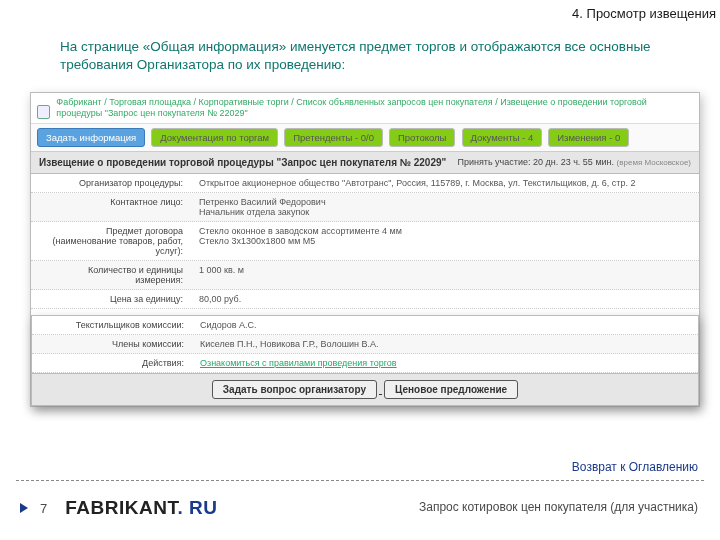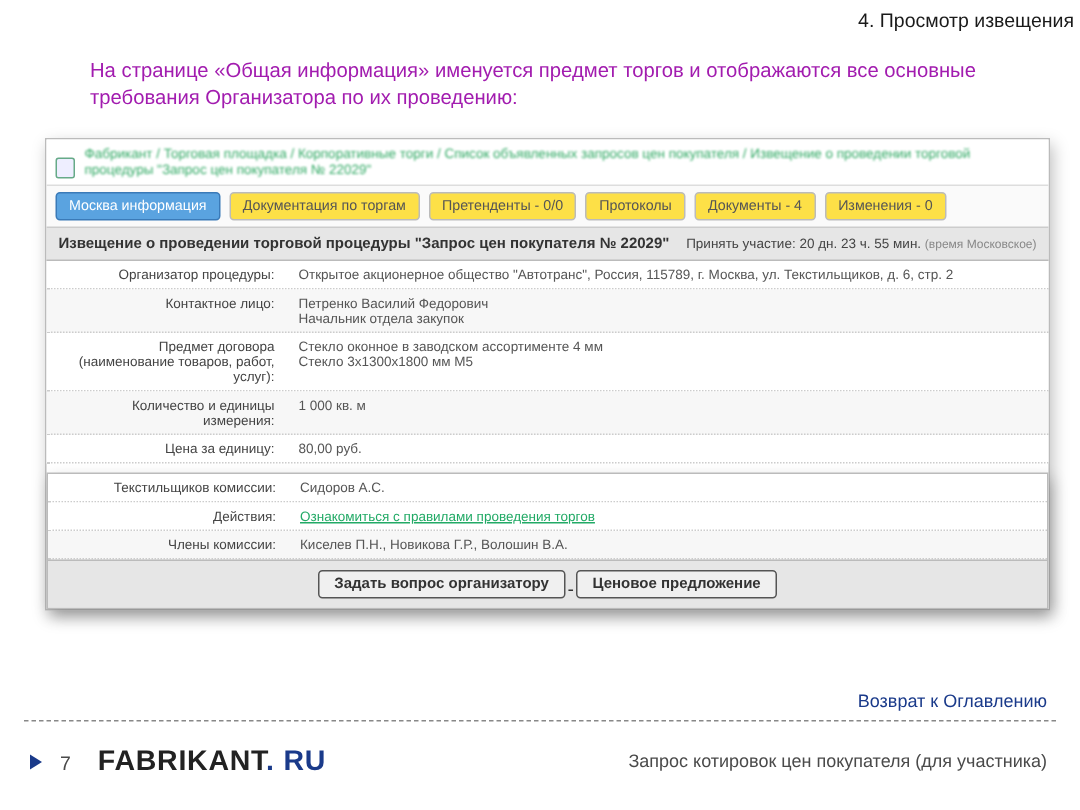--- a/index.html
+++ b/index.html
@@ -1,24 +1,24 @@
 <!DOCTYPE html>
 <html><head>
 <meta charset="utf-8">
 <style>
   * { box-sizing: border-box; margin: 0; padding: 0; }
   body { font-family: Arial, sans-serif; font-size: 11px; color: #333; width: 720px; height: 540px; position: relative; background: #fff; }
   .header-title { position: absolute; top: 6px; right: 4px; font-size: 13px; color: #1a1a1a; }
-  .intro { position: absolute; top: 38px; left: 60px; right: 18px; font-size: 13.5px; line-height: 1.35; color: #a21caf; }
+  .intro { position: absolute; top: 38px; left: 60px; right: 18px; font-size: 13.5px; line-height: 1.35; color: #0f766e; }
   .screenshot-box { position: absolute; top: 92px; left: 30px; right: 20px; border: 1px solid #bbb; background: #fff; box-shadow: 2px 4px 10px rgba(0,0,0,0.25); }
   .breadcrumb-row { display: flex; align-items: flex-end; background: #fff; padding: 4px 6px; border-bottom: 1px solid #ddd; }
   .bc-icon { width: 16px; height: 14px; border: 1px solid #6a8; background: #eef; margin-right: 6px; border-radius: 2px; }
   .breadcrumb-text { font-size: 9px; color: #3a6; filter: blur(0.7px); line-height: 1.2; }
   .tabs-row { background: #fafafa; padding: 4px 6px; border-bottom: 1px solid #ccc; }
-  .tab { display: inline-block; padding: 3px 8px; font-size: 9.5px; border: 1px solid #bbb; border-radius: 3px; background: #fde047; margin-right: 3px; color: #555; }
+  .tab { display: inline-block; padding: 3px 8px; font-size: 9.5px; border: 1px solid #bbb; border-radius: 3px; background: #84cc16; margin-right: 3px; color: #555; }
   .tab.active { background: #5aa3e0; color: #fff; border-color: #3a7ab8; }
   .notice-header { background: #e6e6e6; padding: 5px 8px; font-size: 10px; border-bottom: 1px solid #bbb; display: flex; justify-content: space-between; align-items: center; }
   .notice-header .left { font-weight: bold; color: #333; }
   .notice-header .right { font-size: 9px; color: #444; }
   .notice-header .right .meta { color: #888; font-size: 8px; }
   .info-table { width: 100%; }
   .info-row { display: flex; border-bottom: 1px dotted #ccc; background: #fff; }
   .info-row.alt { background: #f7f7f7; }
   .info-label { width: 160px; text-align: right; padding: 4px 8px; font-size: 9px; color: #444; filter: blur(0.4px); }
   .info-value { flex: 1; padding: 4px 8px; font-size: 9px; color: #555; filter: blur(0.4px); }
@@ -40,21 +40,21 @@
 <div class="header-title">4. Просмотр извещения</div>
 
 <div class="intro">На странице «Общая информация» именуется предмет торгов и отображаются все основные требования Организатора по их проведению:</div>
 
 <div class="screenshot-box">
   <div class="breadcrumb-row">
     <div class="bc-icon"></div>
     <div class="breadcrumb-text">Фабрикант / Торговая площадка / Корпоративные торги / Список объявленных запросов цен покупателя / Извещение о проведении торговой процедуры "Запрос цен покупателя № 22029"</div>
   </div>
   <div class="tabs-row">
-    <span class="tab active">Москва информация</span>
+    <span class="tab active">Задать информация</span>
     <span class="tab">Документация по торгам</span>
     <span class="tab">Претенденты - 0/0</span>
     <span class="tab">Протоколы</span>
     <span class="tab">Документы - 4</span>
     <span class="tab">Изменения - 0</span>
   </div>
   <div class="notice-header">
     <span class="left">Извещение о проведении торговой процедуры "Запрос цен покупателя № 22029"</span>
     <span class="right">
       <span>Принять участие: 20 дн. 23 ч. 55 мин.</span>
@@ -84,27 +84,27 @@
         <div class="info-label">Цена за единицу:</div>
         <div class="info-value">80,00 руб.</div>
       </div>
   </div>
 
   <div class="sec-lower">
     <div class="info-row">
         <div class="info-label">Текстильщиков комиссии:</div>
         <div class="info-value">Сидоров А.С.</div>
       </div>
+    <div class="info-row alt">
+        <div class="info-label">Члены комиссии:</div>
+        <div class="info-value">Киселев П.Н., Новикова Г.Р., Волошин В.А.</div>
+      </div>
     <div class="info-row">
         <div class="info-label">Действия:</div>
         <div class="info-value" style="color:#2a6;text-decoration:underline">Ознакомиться с правилами проведения торгов</div>
-      </div>
-    <div class="info-row alt">
-        <div class="info-label">Члены комиссии:</div>
-        <div class="info-value">Киселев П.Н., Новикова Г.Р., Волошин В.А.</div>
       </div>
     <div class="actions-row">
       <span class="action-btn">Задать вопрос организатору</span>
       <span class="action-btn">Ценовое предложение</span>
     </div>
   </div>
 </div>
 
 <a class="return-link">Возврат к Оглавлению</a>
 <div class="dashed-line"></div>

